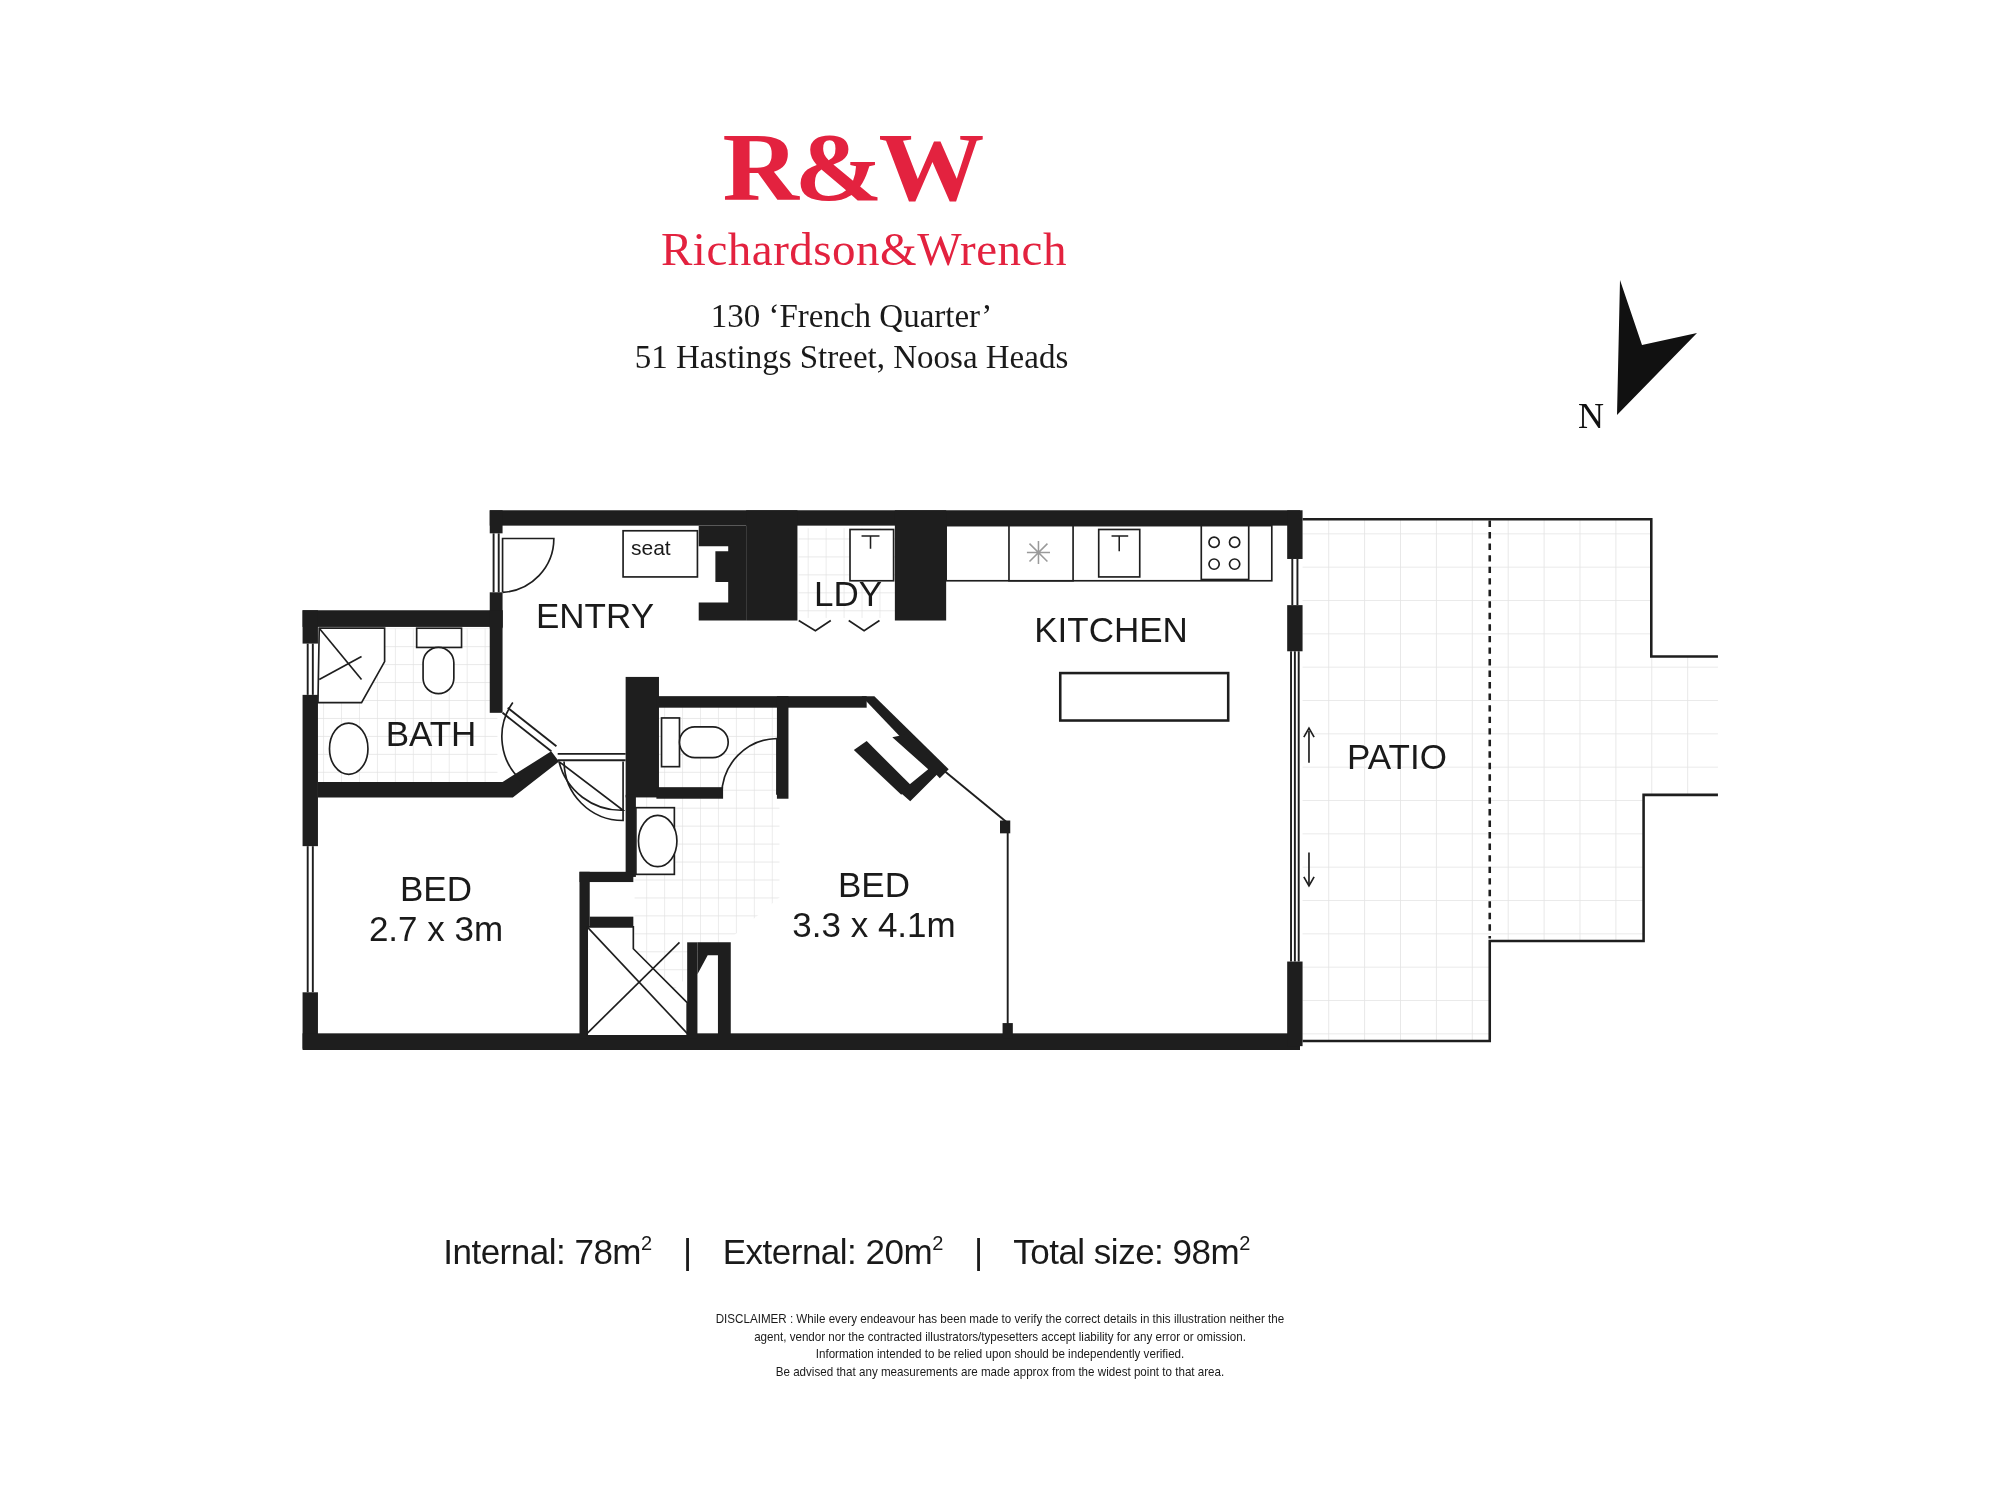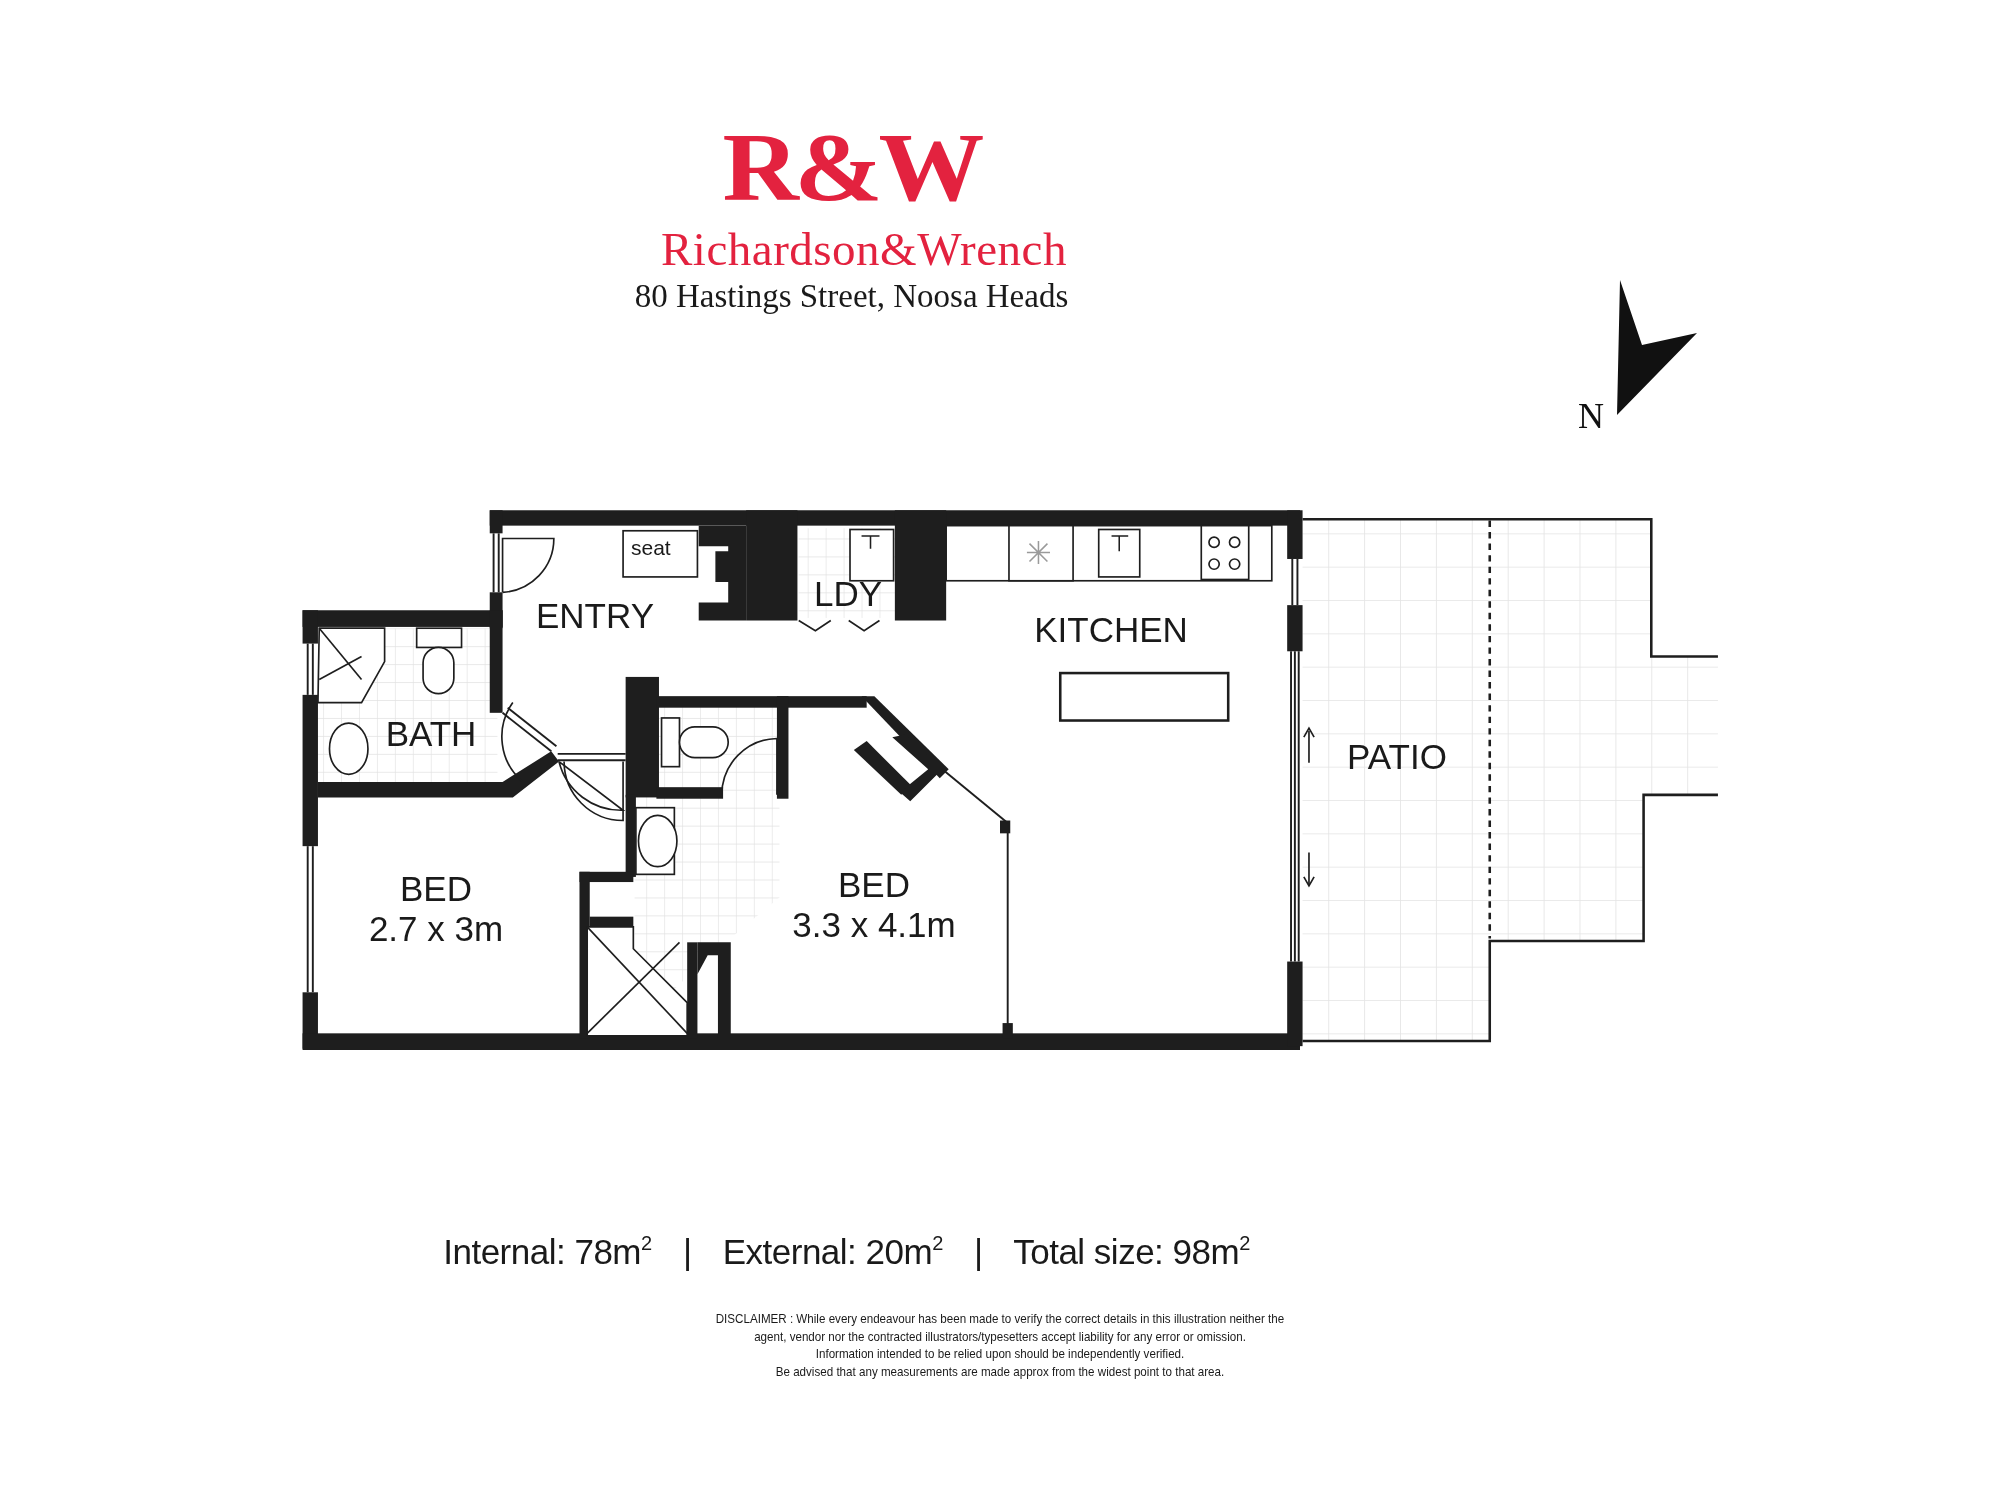--- a/index.html
+++ b/index.html
@@ -23,21 +23,22 @@
   .disclaimer { position:absolute; left:0; top:1310px; width:2000px; text-align:center; font-family:"Liberation Sans", sans-serif; font-size:13.5px; line-height:17.5px; color:#1a1a1a; transform:scaleX(0.86); transform-origin:50% 0; }
 </style>
 </head>
 <body>
 
 <div class="stage">
 
   <div class="header">
     <div><span class="logo-mark">R&amp;W</span></div>
     <div class="brand-name">Richardson&amp;Wrench</div>
-    <div class="addr">80 Hastings Street, Noosa Heads</div>
+    <div class="addr addr1">130 ‘French Quarter’</div>
+    <div class="addr">51 Hastings Street, Noosa Heads</div>
   </div>
 
   <svg class="compass" viewBox="0 0 120 170">
     <polygon points="30,5 52,70 107,58 27,140" fill="#111"></polygon>
   </svg>
   <div class="compass-n">N</div>
 
   <svg class="plan" viewBox="0 0 1560 1170" preserveAspectRatio="none">
     <defs>
       <pattern id="tile" width="14" height="14" patternUnits="userSpaceOnUse">

